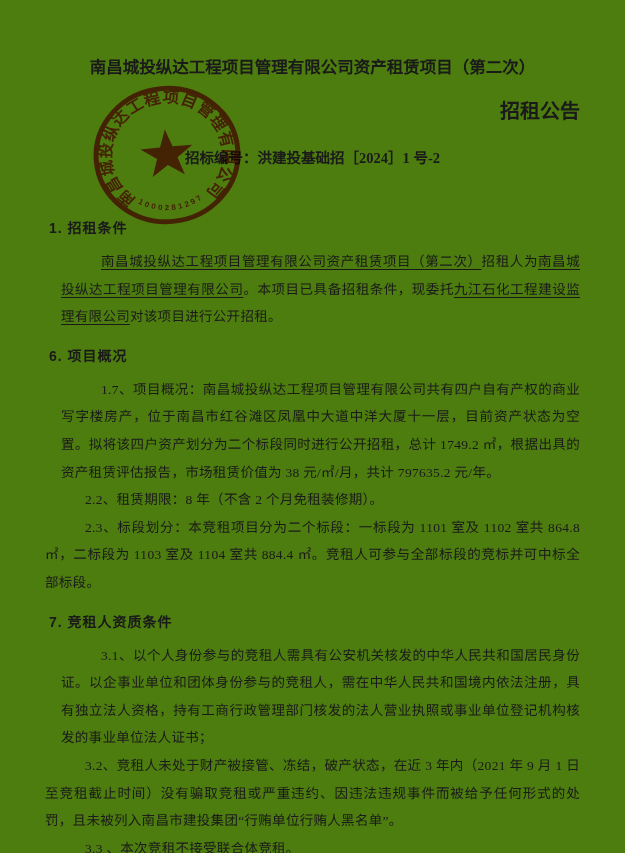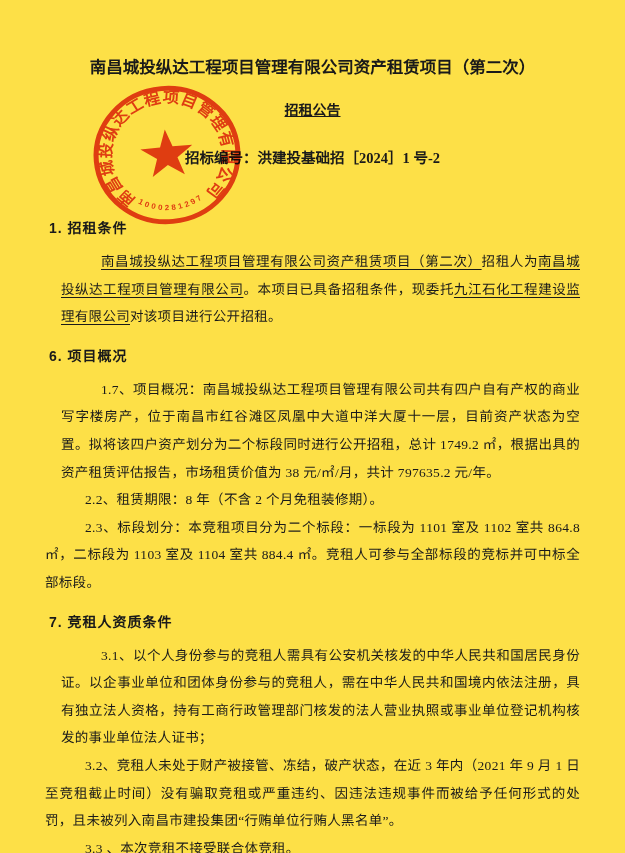--- a/index.html
+++ b/index.html
@@ -2,41 +2,40 @@
 <html lang="zh-CN" style="--stamp-color: #dd2b20;"><head>
 <meta charset="utf-8">
 <style>
   * { box-sizing: border-box; }
   html, body { margin: 0; padding: 0; background: #ffffff; }
   .page {
     position: relative;
     width: 625px;
     height: 853px;
     margin: 0 auto;
-    background: #fde047;
+    background: #4d7c0f;
     color: #1a1a1a;
     font-family: "Liberation Serif", "DejaVu Serif", serif;
     padding: 56px 45px 0 45px;
     overflow: hidden;
   }
   .doc-title {
     margin: 0;
     font-size: 16.5px;
     font-weight: bold;
     text-align: center;
     line-height: 24px;
     font-family: "Liberation Serif", "DejaVu Serif", serif;
   }
   .doc-subtitle {
     margin: 20px 0 0 0;
-    font-size: 14px;
+    font-size: 20px;
     font-weight: bold;
-    text-align: center;
+    text-align: right;
     line-height: 22px;
-    text-decoration: underline;
   }
   .tender-no {
     margin: 25px 0 0 0;
     font-size: 14.5px;
     font-weight: bold;
     text-align: center;
     line-height: 22px;
   }
   .section-heading {
     margin: 15px 0 0 4px;

